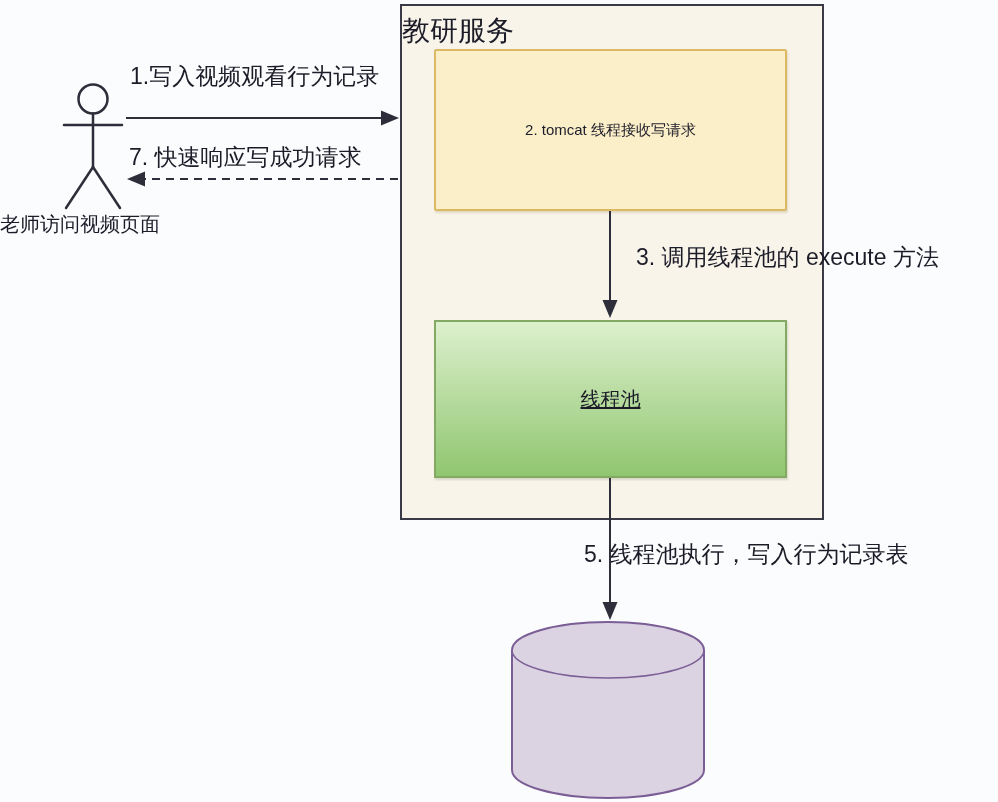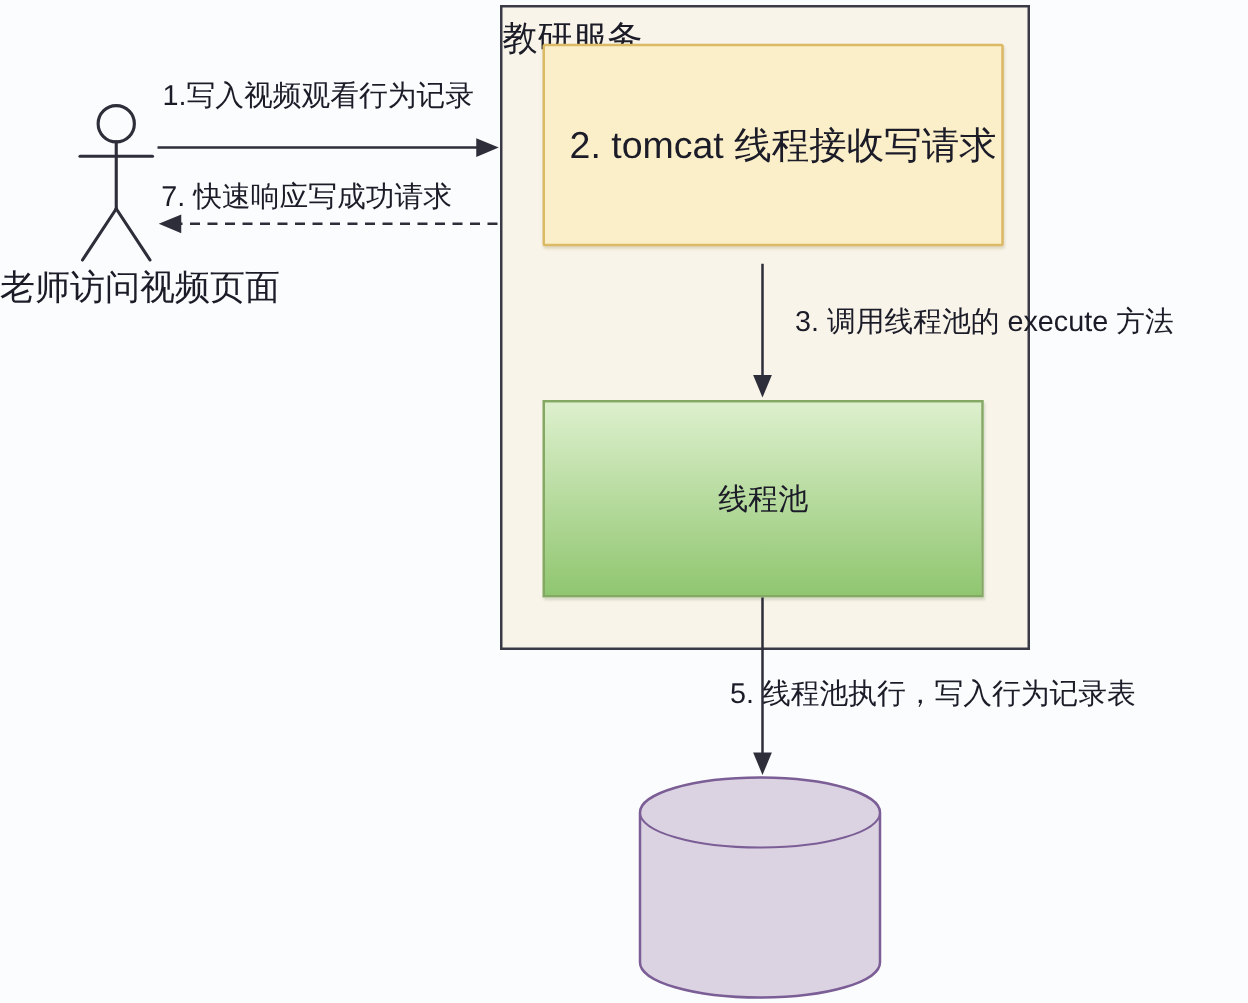--- a/index.html
+++ b/index.html
@@ -23,41 +23,41 @@
     background:var(--c-container_fill,#F8F4E9);
   }
   .service-title{
     position:absolute;left:0;top:6px;width:100%;text-align:left;
     font-size:28px;color:var(--c-text,#1C1C28);
   }
   .node{
     display:flex;align-items:center;justify-content:center;text-align:center;
   }
   .tomcat-node{
-    left:434px;top:35px;width:349px;height:158px;
+    left:434px;top:49px;width:349px;height:158px;
     border:2px solid var(--c-tomcat_stroke,#DCB964);
     background:var(--c-tomcat_fill,#FBEFC9);
-    border-radius:2px;font-size:30px;
+    border-radius:2px;font-size:15px;
     box-shadow:1px 2px 2px rgba(120,100,40,0.18);
-    padding-left:16px;
   }
   .pool-node{
     left:434px;top:320px;width:349px;height:154px;
     border:2px solid var(--c-pool_stroke,#84A965);
     background:linear-gradient(180deg,var(--c-pool_fill_top,#DDF0CD) 0%,var(--c-pool_fill_bottom,#90C670) 100%);
-    font-size:24px;
+    font-size:20px;
     box-shadow:1px 2px 2px rgba(60,90,40,0.18);
+    text-decoration:underline;
   }
   .mysql-label{
     left:512px;top:720px;width:192px;text-align:center;
     font-size:27px;letter-spacing:1px;
   }
   .step1-label{left:130px;top:62px;}
   .step4-label{left:129px;top:143px;}
-  .actor-label{left:0px;top:212px;font-size:28px;}
+  .actor-label{left:0px;top:212px;font-size:20px;font-family:Liberation Serif, serif;}
   .step3-label{left:636px;top:243px;}
   .step5-label{left:584px;top:540px;}
   svg.overlay{position:absolute;left:0;top:0;pointer-events:none;}
   .ln{stroke:var(--c-line,#2E2E3A);stroke-width:2;fill:none;}
   .dash{stroke-dasharray:8 6;}
   .ah{fill:var(--c-line,#2E2E3A);stroke:none;}
   .fig{stroke:var(--c-line,#2E2E3A);stroke-width:2.5;fill:none;stroke-linecap:round;}
   .dbbody{fill:var(--c-db_fill,#DBD3E2);stroke:var(--c-db_stroke,#7B5E96);stroke-width:2;}
   .dbtop{fill:none;stroke:var(--c-db_stroke,#7B5E96);stroke-width:1.5;}
 </style>

